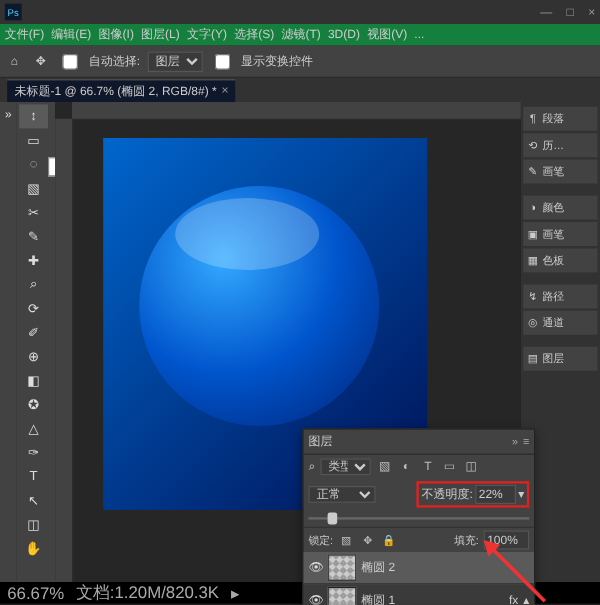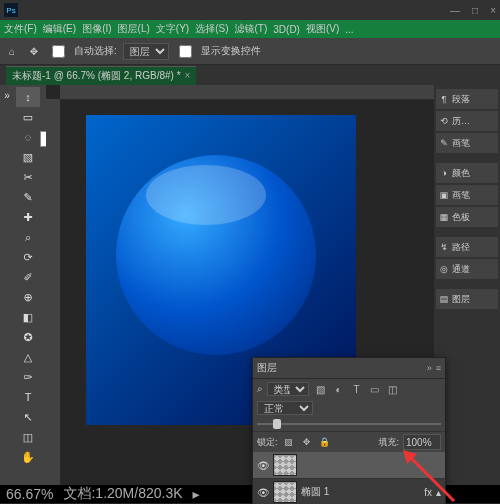--- a/index.html
+++ b/index.html
@@ -5,21 +5,21 @@
 html,body{margin:0;padding:0;width:500px;height:504px;background:#222;font-family:sans-serif;font-size:10px;color:#ccc;overflow:hidden}
 .titlebar{height:20px;background:#323232;display:flex;align-items:center;padding:0 4px}
 .titlebar .logo{width:14px;height:14px;background:#0a1a2a;color:#5cf;display:flex;align-items:center;justify-content:center;font-weight:normal;font-size:8px}
 .titlebar .wincontrols{margin-left:auto;display:flex;gap:12px;color:#999;font-size:10px}
 .menubar{height:18px;background:#15803d;display:flex;align-items:center;gap:6px;padding:0 4px}
 .menubar span{cursor:default;white-space:nowrap}
 .optbar{height:26px;background:#424242;display:flex;align-items:center;gap:6px;padding:0 4px;border-bottom:1px solid #2a2a2a}
 .optbar .icon{width:16px;height:16px;display:flex;align-items:center;justify-content:center;color:#ccc}
 .optbar select, .optbar input{background:#3a3a3a;border:1px solid #555;color:#ccc;font-size:10px;padding:1px 2px}
 .tabbar{height:20px;background:#323232;display:flex;align-items:center;padding:0 6px}
-.tabbar .tab{background:#14532d;padding:2px 6px;display:flex;align-items:center;gap:4px;border-top:1px solid #555}
+.tabbar .tab{background:#0f172a;padding:2px 6px;display:flex;align-items:center;gap:4px;border-top:1px solid #555}
 .tabbar .tab .close{color:#999}
 .main{position:relative;height:400px;display:flex}
 .toolcol{width:14px;background:#424242;display:flex;flex-direction:column;gap:6px;padding-top:4px;align-items:center}
 .toolcol .t{width:12px;height:12px;color:#ddd;display:flex;align-items:center;justify-content:center;font-size:10px}
 .toolbox{width:28px;background:#424242;display:flex;flex-direction:column;flex-wrap:wrap;padding:2px}
 .toolbox .tool{width:24px;height:20px;display:flex;align-items:center;justify-content:center;color:#ddd;font-size:11px}
 .toolbox .tool.active{background:#5a5a5a}
 .fgbg{position:relative;width:24px;height:24px;margin-top:4px}
 .fgbg .fg{position:absolute;top:0;left:0;width:14px;height:14px;background:#fff;border:1px solid #888}
 .fgbg .bg{position:absolute;bottom:0;right:0;width:14px;height:14px;background:#000;border:1px solid #888}
@@ -198,38 +198,44 @@
         <span class="ki">▧</span>
         <span class="ki">◐</span>
         <span class="ki">T</span>
         <span class="ki">▭</span>
         <span class="ki">◫</span>
       </div>
     </div>
     <div class="row">
       <select style="width:56px"><option>正常</option></select>
       <div style="flex:1"></div>
+      <div class="redBox">
+        <span>不透明度:</span>
+        <input style="width: 28px;" value="22%">
+        <span>▾</span>
+      </div>
     </div>
     <div class="slider">
       <div class="track"></div>
         <div class="thumb"></div>
     </div>
     <div class="lockRow">
       <span>锁定:</span>
       <span class="ki">▧</span>
       <span class="ki">✥</span>
       <span class="ki">🔒</span>
       <div style="flex:1"></div>
       <span>填充:</span>
       <input style="width: 32px;" value="100%">
     </div>
     <div class="layerList">
       <div class="layerItem active">
         <span class="eye">👁</span>
         <div class="thumb checker"></div>
+        <span class="name">椭圆 2</span>
       </div>
       <div class="layerItem">
         <span class="eye">👁</span>
         <div class="thumb checker"></div>
         <span class="name">椭圆 1</span>
         <span>fx</span>
         <span>▴</span>
       </div>
 
     </div>

